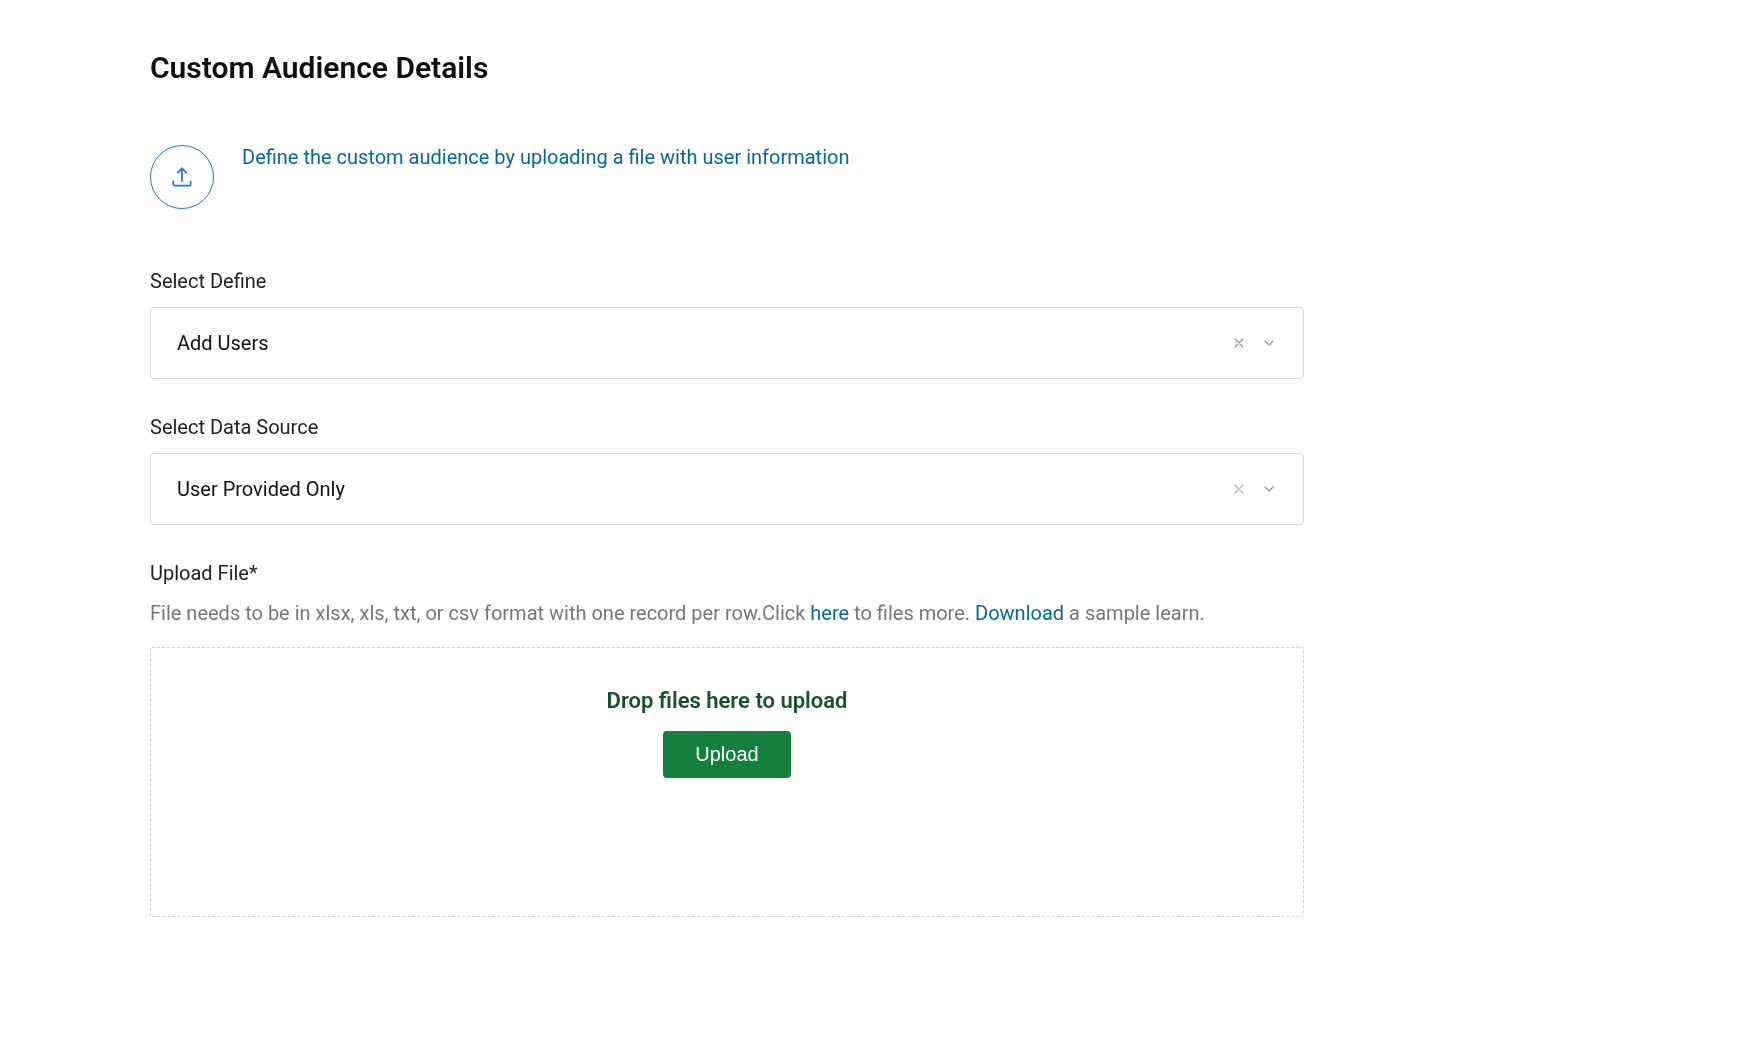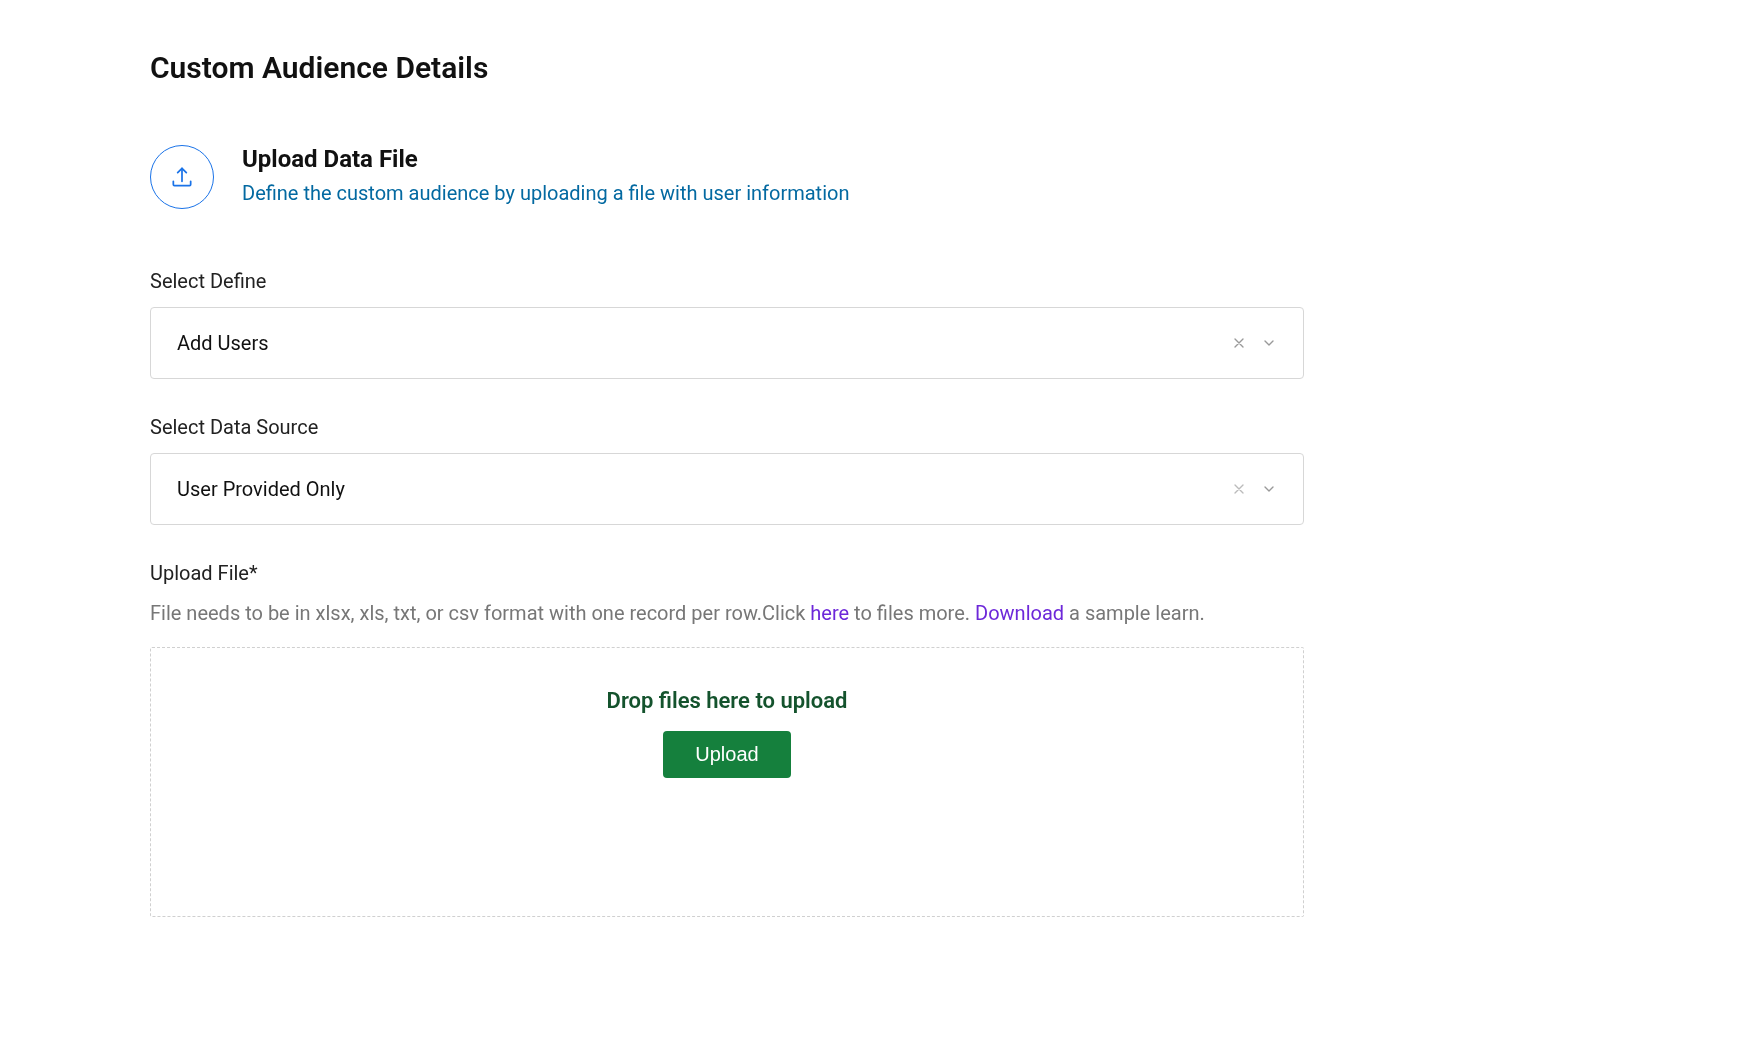--- a/index.html
+++ b/index.html
@@ -82,21 +82,21 @@
     display: inline-flex;
     cursor: pointer;
   }
   .help-text {
     font-size: 20px;
     color: #777;
     margin-bottom: 20px;
     line-height: 1.4;
   }
   .help-text a {
-    color: #6d28d9;
+    color: #0369a1;
     text-decoration: none;
     cursor: pointer;
   }
   .dropzone {
     border: 1.5px dashed #d0d0d0;
     border-radius: 2px;
     height: 270px;
     display: flex;
     flex-direction: column;
     align-items: center;
@@ -128,21 +128,20 @@
 
   <div class="section-header">
     <div class="icon-circle">
       <svg width="26" height="26" viewBox="0 0 24 24" fill="none" stroke="#1a73e8" stroke-width="1.6" stroke-linecap="round" stroke-linejoin="round">
         <path d="M12 16V4"></path>
         <path d="M8 8l4-4 4 4"></path>
         <path d="M4 16v3a1 1 0 0 0 1 1h14a1 1 0 0 0 1-1v-3"></path>
       </svg>
     </div>
     <div class="section-header-text">
-      <h2>Upload Data File</h2>
       <p>Define the custom audience by uploading a file with user information</p>
     </div>
   </div>
 
   <div class="field-block">
     <div class="field-label">Select Define</div>
     <div class="select-box">
       <span class="value">Add Users</span>
       <span class="select-actions">
         <span class="x-btn">

